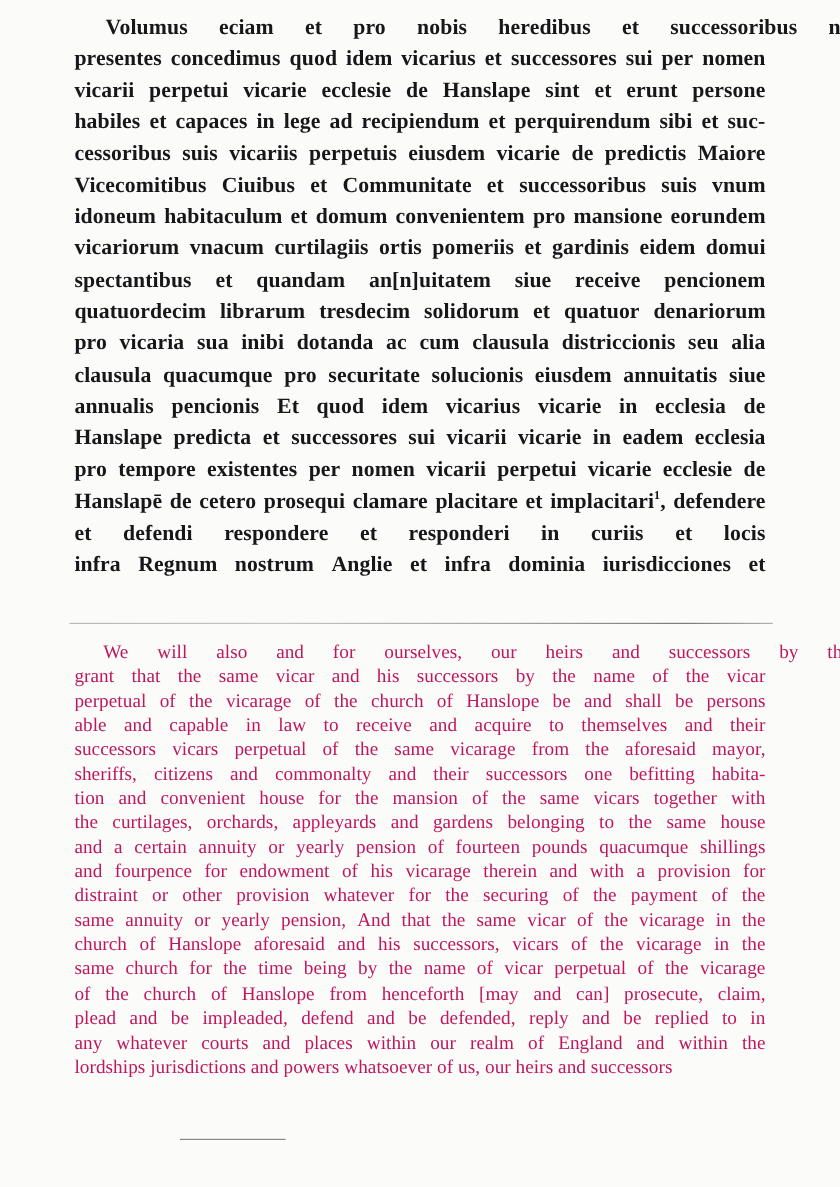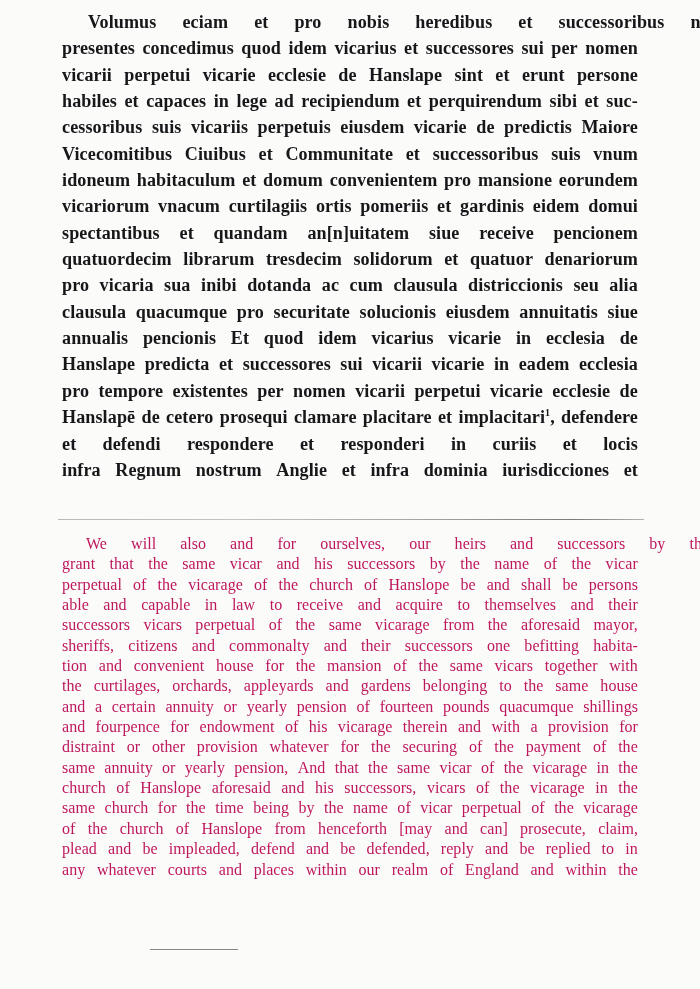--- a/index.html
+++ b/index.html
@@ -583,17 +583,18 @@
         <span>places</span>
         <span>within</span>
         <span>our</span>
         <span>realm</span>
         <span>of</span>
         <span>England</span>
         <span>and</span>
         <span>within</span>
         <span>the</span>
       </div>
+      <div class="eng-line">lordships jurisdictions and powers whatsoever of us, our heirs and successors</div>
     </div>
 
   <div class="footnote-rule"></div>
 
 </div>
 
 </body></html>

